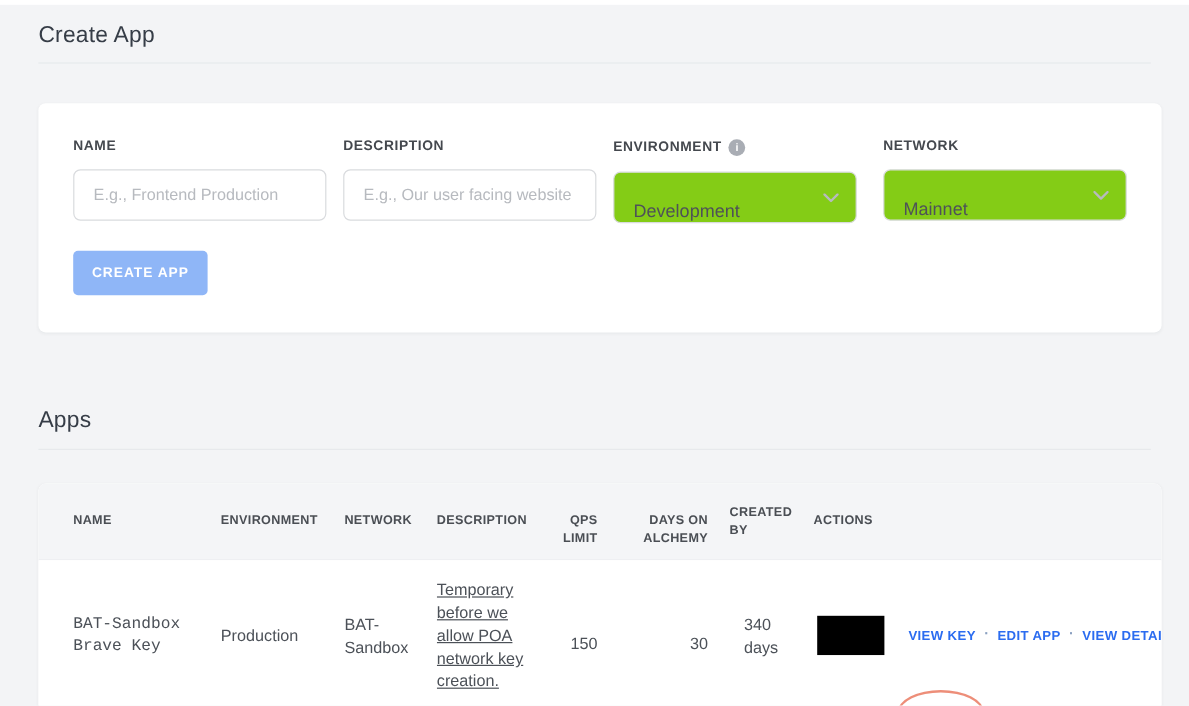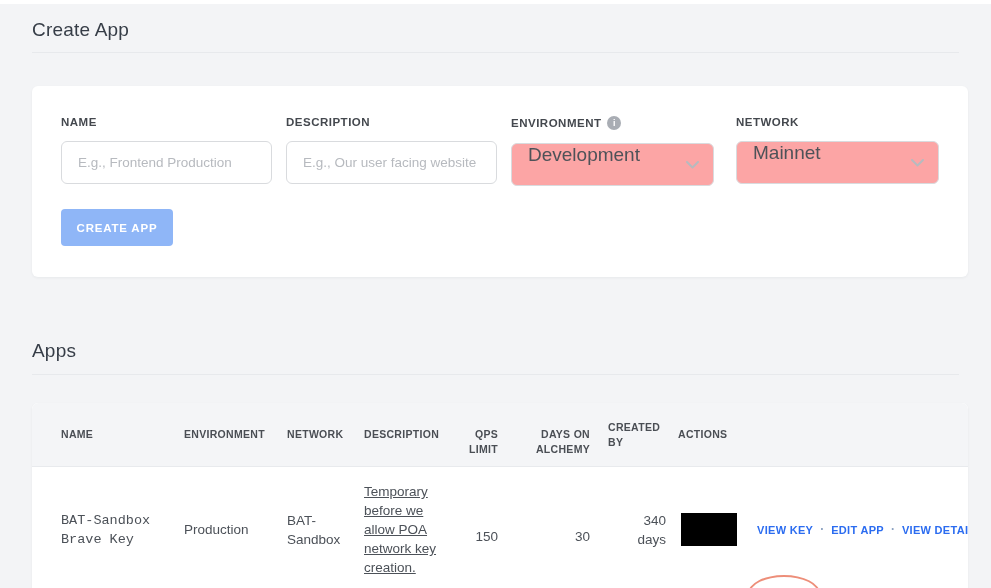--- a/index.html
+++ b/index.html
@@ -52,23 +52,23 @@
     width: 211px; height: 43px;
     border: 1px solid #d9dbde; border-radius: 6px;
     padding: 0 16px; font-size: 13.5px; color: #4e5258;
     font-family: "Liberation Sans", sans-serif;
     background: #ffffff; outline: none;
   }
   .text-input::placeholder { color: #b7babf; opacity: 1; }
   .select-box {
     position: relative; width: 203px; height: 43px;
     border: 1px solid #d9dbde; border-radius: 6px;
-    background: #fca5a5; cursor: pointer;
-    display: flex; align-items: flex-start; padding: 0 16px;
-    font-size: 19px; color: #4e5258;
+    background: #84cc16; cursor: pointer;
+    display: flex; align-items: flex-end; padding: 0 16px;
+    font-size: 15px; color: #4e5258;
   }
   .select-box .chevron {
     position: absolute; right: 14px; top: 50%; margin-top: -4px;
   }
   #field-name { left: 29px; }
   #field-description { left: 254px; }
   #field-environment { left: 479px; }
   #field-network { left: 704px; }
   .primary-btn {
     position: absolute; left: 29px; top: 123px;
@@ -96,21 +96,21 @@
   .tbl-row {
     position: relative; height: 125px; background: #ffffff;
     font-size: 13.5px; color: #4c5158; line-height: 19px;
   }
   .cell { overflow: hidden; }
   .cell.pad-l { padding-left: 29px; }
   .cell.right { text-align: right; margin-top: 14px; }
   .cell-name-val { max-width: 110px; font-family: Liberation Mono, monospace; }
   .cell-net-val { max-width: 64px; }
   .cell-desc-val { max-width: 80px; text-decoration: underline; }
-  .cell-days-val { max-width: 46px; margin-left: auto; text-align: right; }
+  .cell-days-val { max-width: 46px; margin-left: auto; text-align: left; }
   .cell-created { padding-left: 18px; }
   .cell-actions { padding-left: 12px; white-space: nowrap; overflow: hidden; }
   .redacted-box {
     width: 56px; height: 33px; background: #000000; margin-left: -3px;
   }
   .action-link {
     font-size: 11px; font-weight: 700; color: #2b6cf0;
     letter-spacing: 0.3px; text-decoration: none; cursor: pointer; text-align: center;
   }
   .action-sep {

